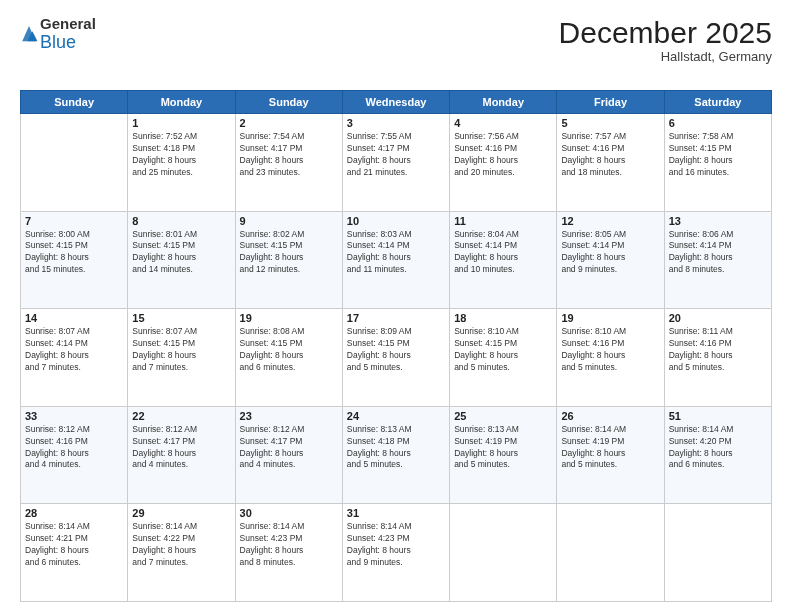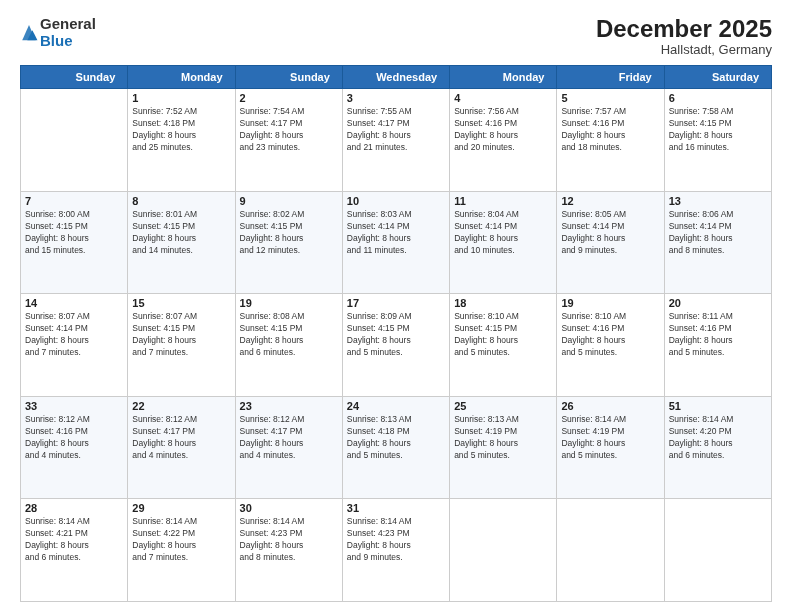--- a/index.html
+++ b/index.html
@@ -9,20 +9,21 @@
       font-family: Arial, Helvetica, sans-serif;
       background: #fff;
       overflow: hidden;
     }
     .page {
       width: 792px;
       height: 612px;
       padding: 16px 20px 10px 20px;
       display: flex;
       flex-direction: column;
+      gap: 18px;
     }
     .header {
       display: flex;
       justify-content: space-between;
       align-items: flex-start;
       margin-bottom: 8px;
     }
     .logo {
       display: flex;
       align-items: center;
@@ -31,57 +32,57 @@
       display: flex;
       flex-direction: column;
       line-height: 1.1;
     }
     .logo-general {
       font-size: 15px;
       font-weight: bold;
       color: #333;
     }
     .logo-blue {
-      font-size: 15px;
-      font-weight: bold;
+      font-size: 18px;
+      font-weight: normal;
       color: #1a6fb5;
     }
     .logo-icon {
       width: 18px;
       height: 22px;
       margin-right: 2px;
       display: inline-block;
       position: relative;
       top: -2px;
     }
     .title-block {
       text-align: right;
     }
     .month-title {
-      font-size: 24px;
-      font-weight: bold;
+      font-size: 30px;
+      font-weight: normal;
       color: #222;
       line-height: 1.1;
     }
     .subtitle {
       font-size: 13px;
       color: #404040;
     }
     .calendar-table {
       width: 100%;
       border-collapse: collapse;
       flex: 1;
     }
     .calendar-table th {
       background-color: #2a6db5;
       color: #fff;
       font-size: 11px;
       font-weight: bold;
-      padding: 5px 12px;
-      text-align: right;
+      padding: 5px 4px;
+      text-align: center;
       border: 1px solid #1a5a9a;
     }
     .calendar-table td {
       border: 1px solid #ccc;
       vertical-align: top;
       padding: 3px 4px;
       font-size: 9px;
       color: #333;
       width: calc(100% / 7);
       height: 85px;

